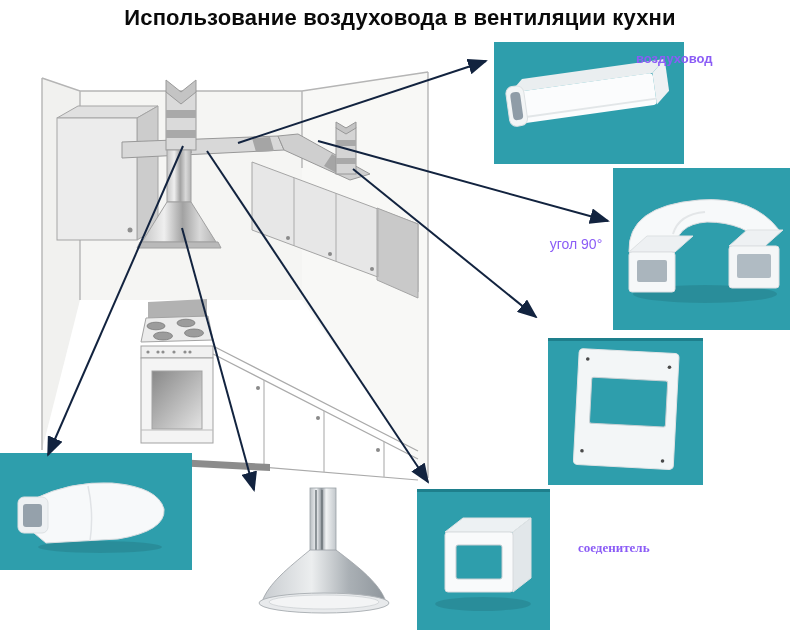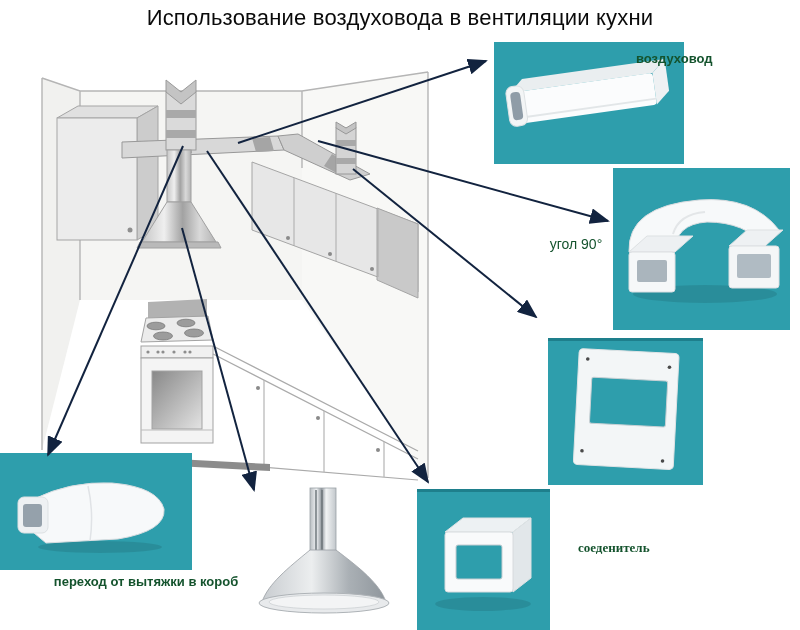--- a/index.html
+++ b/index.html
@@ -1,22 +1,22 @@
 <!DOCTYPE html>
 <html><head>
 <meta charset="utf-8">
 <style>
   html,body{margin:0;padding:0;background:#fff;}
   .stage{position:relative;width:800px;height:630px;background:#ffffff;
          font-family:"Liberation Sans",sans-serif;overflow:hidden;}
   .title{position:absolute;top:5px;left:0;width:100%;text-align:center;
-         font-size:22px;font-weight:normal;color:#0a0a0a;letter-spacing:.2px;}
+         font-size:22px;font-weight:bold;color:#0a0a0a;letter-spacing:.2px;}
   .teal-box{position:absolute;background:#2e9eac;z-index:2;}
   .dark-top{border-top:3px solid #1e7f8c;}
-  .comp-label{position:absolute;font-size:13px;font-weight:bold;color:#14532d;
+  .comp-label{position:absolute;font-size:13px;font-weight:bold;color:#8b5cf6;
               line-height:1.18;z-index:5;}
   .abs{position:absolute;}
   .overlay{position:absolute;left:0;top:0;width:800px;height:630px;z-index:6;pointer-events:none;}
   .boxsvg{position:absolute;left:0;top:0;width:100%;height:100%;}
 </style>
 </head>
 <body>
 
 <div class="stage">
 
@@ -204,21 +204,20 @@
     <ellipse cx="72" cy="118" rx="55" ry="7" fill="#f3f4f5" stroke="#c8cdd0" stroke-width=".7"></ellipse>
   </svg>
 
   <div class="comp-label" style="left:636px;top:51px;width:110px;">воздуховод</div>
 
   <div class="comp-label" style="left:540px;top:236px;width:72px;text-align:center;font-weight:400;font-size:14px;">угол 90°</div>
 
 
   <div class="comp-label" style="left:578px;top:540px;width:120px;font-family:Liberation Serif, serif;">соеденитель</div>
 
-  <div class="comp-label" style="left:46px;top:574px;width:200px;text-align:center;">переход от вытяжки в короб</div>
 
   <svg class="overlay" viewBox="0 0 800 630">
     <defs>
       <marker id="ah" markerWidth="10" markerHeight="8" refX="9" refY="4" orient="auto">
         <path id="arrowhead-path" d="M0,0 L10,4 L0,8 Z" fill="#12233f"></path>
       </marker>
     </defs>
     <g stroke="#12233f" stroke-width="2" fill="none">
       <line class="arrow-line" x1="238" y1="143" x2="486" y2="61" marker-end="url(#ah)" stroke="#12233f"></line>
       <line class="arrow-line" x1="318" y1="141" x2="608" y2="221" marker-end="url(#ah)" stroke="#12233f"></line>

